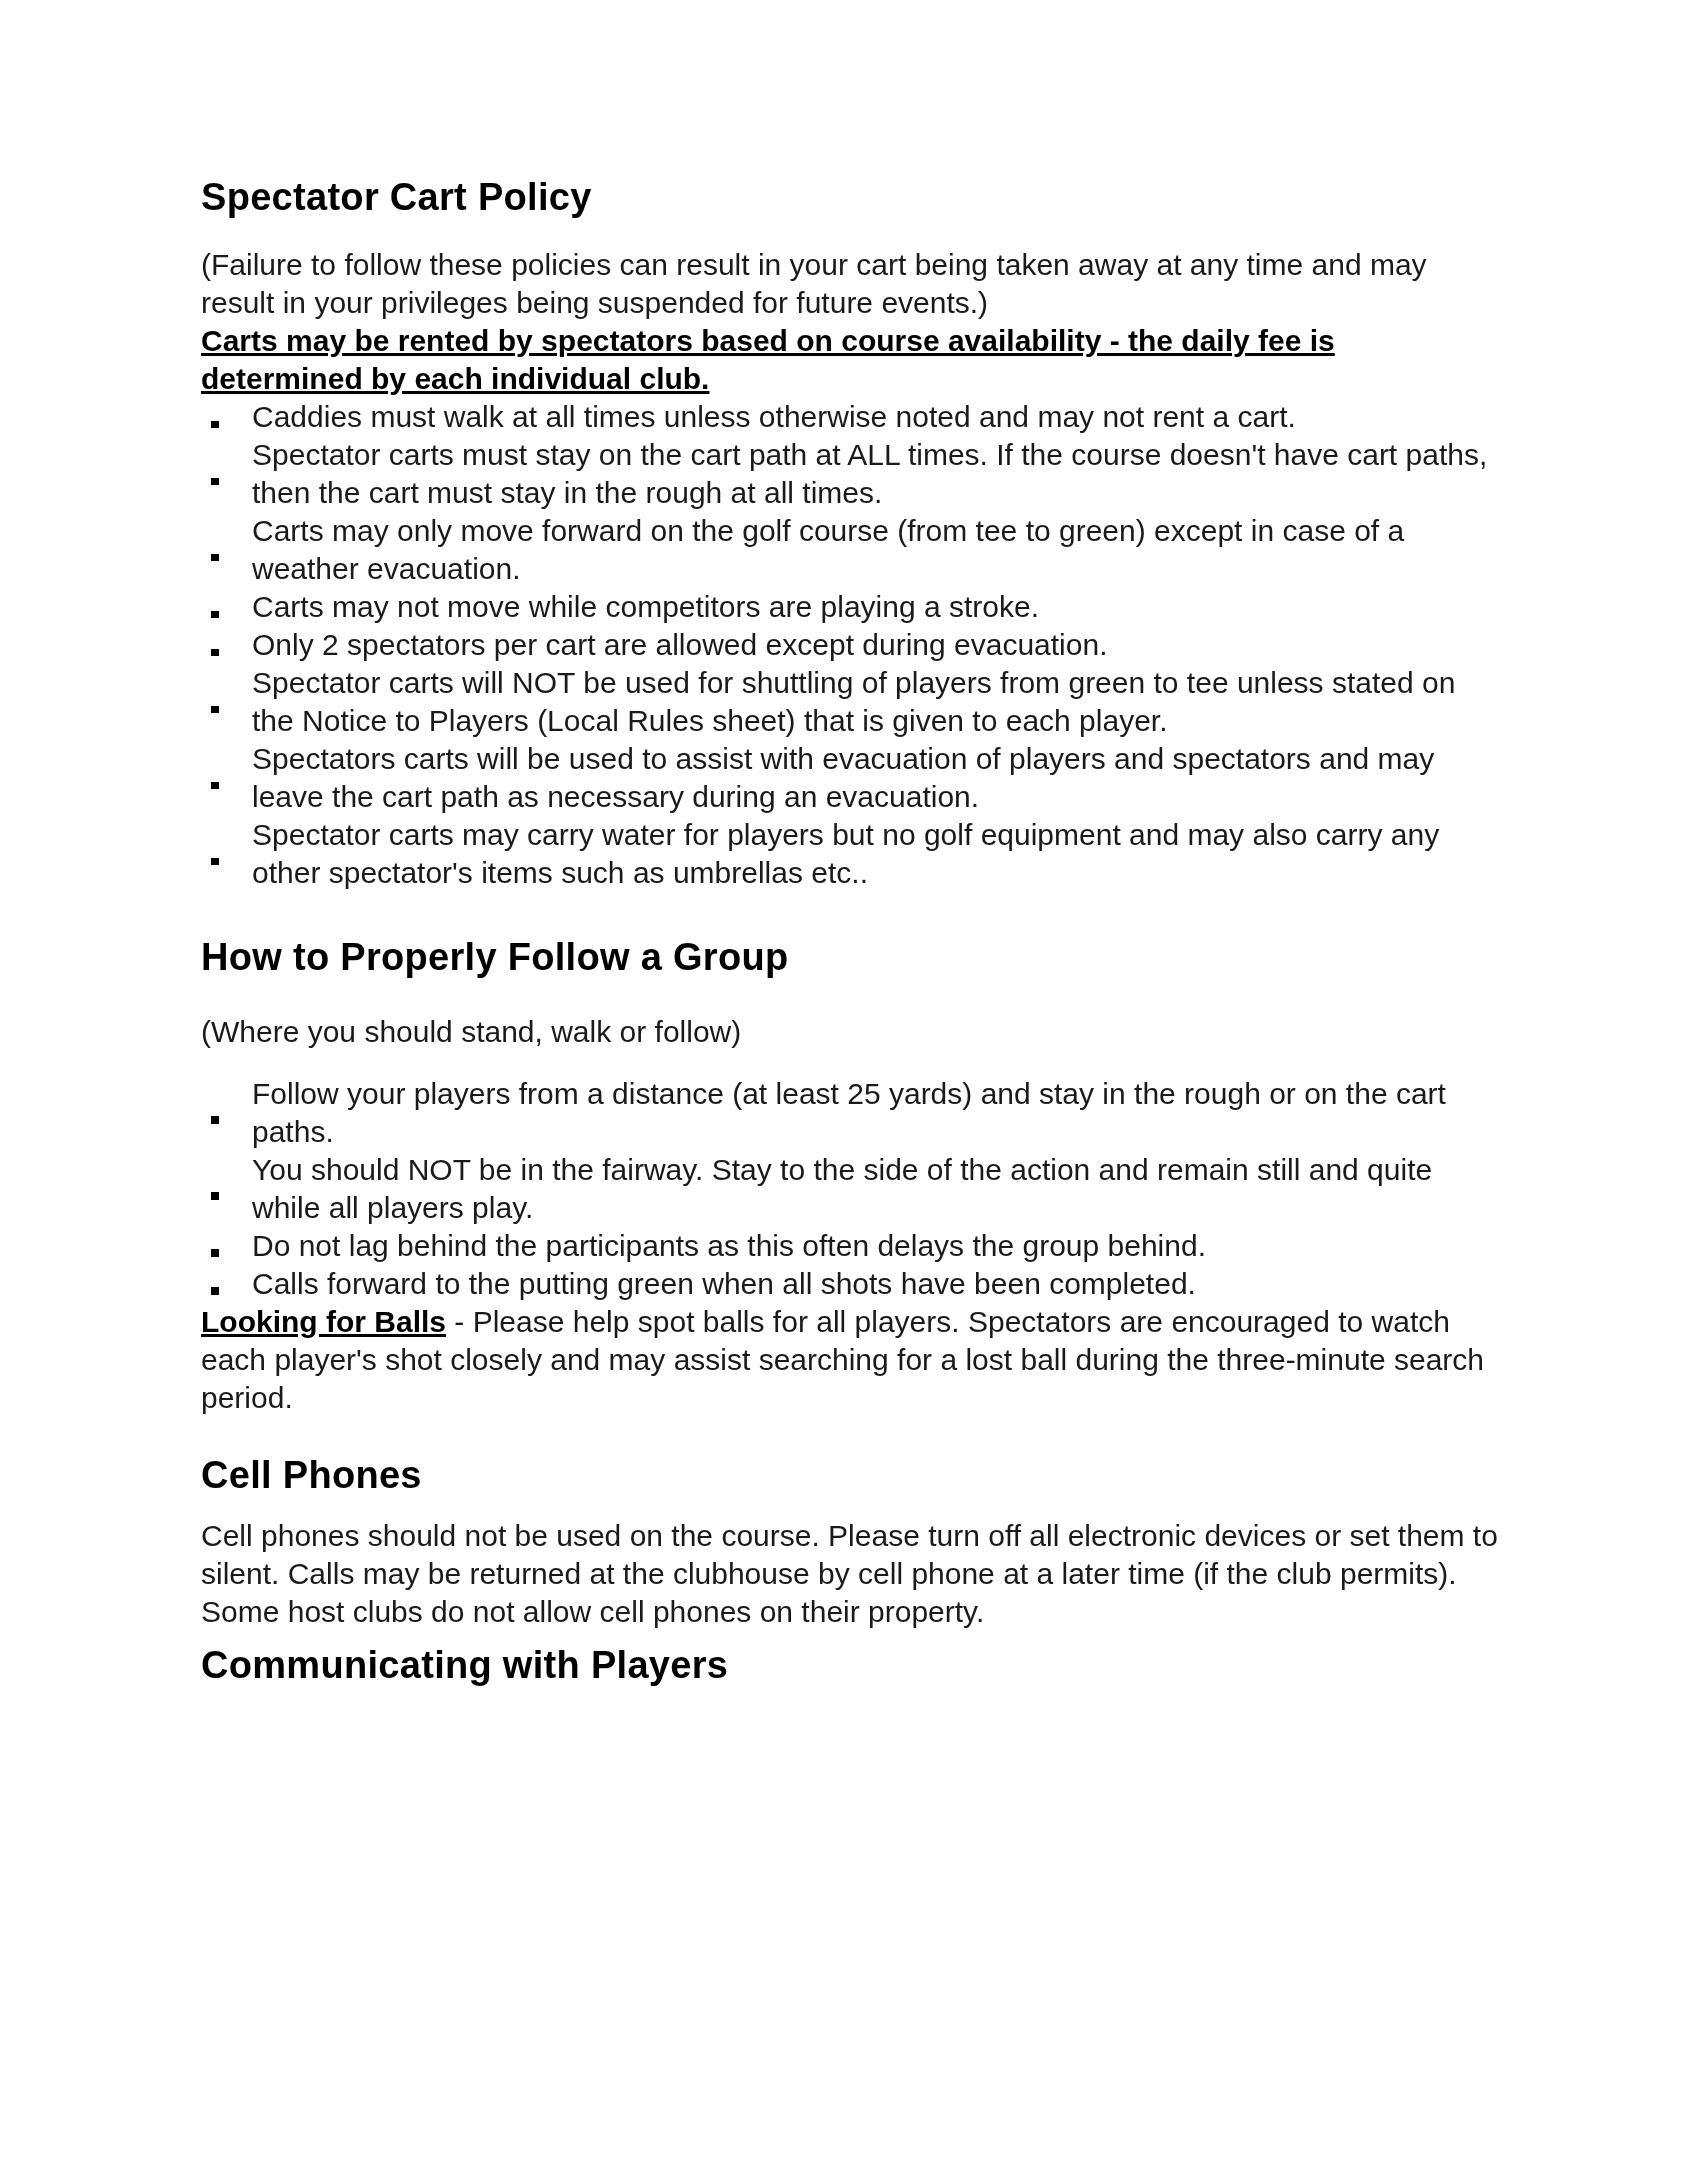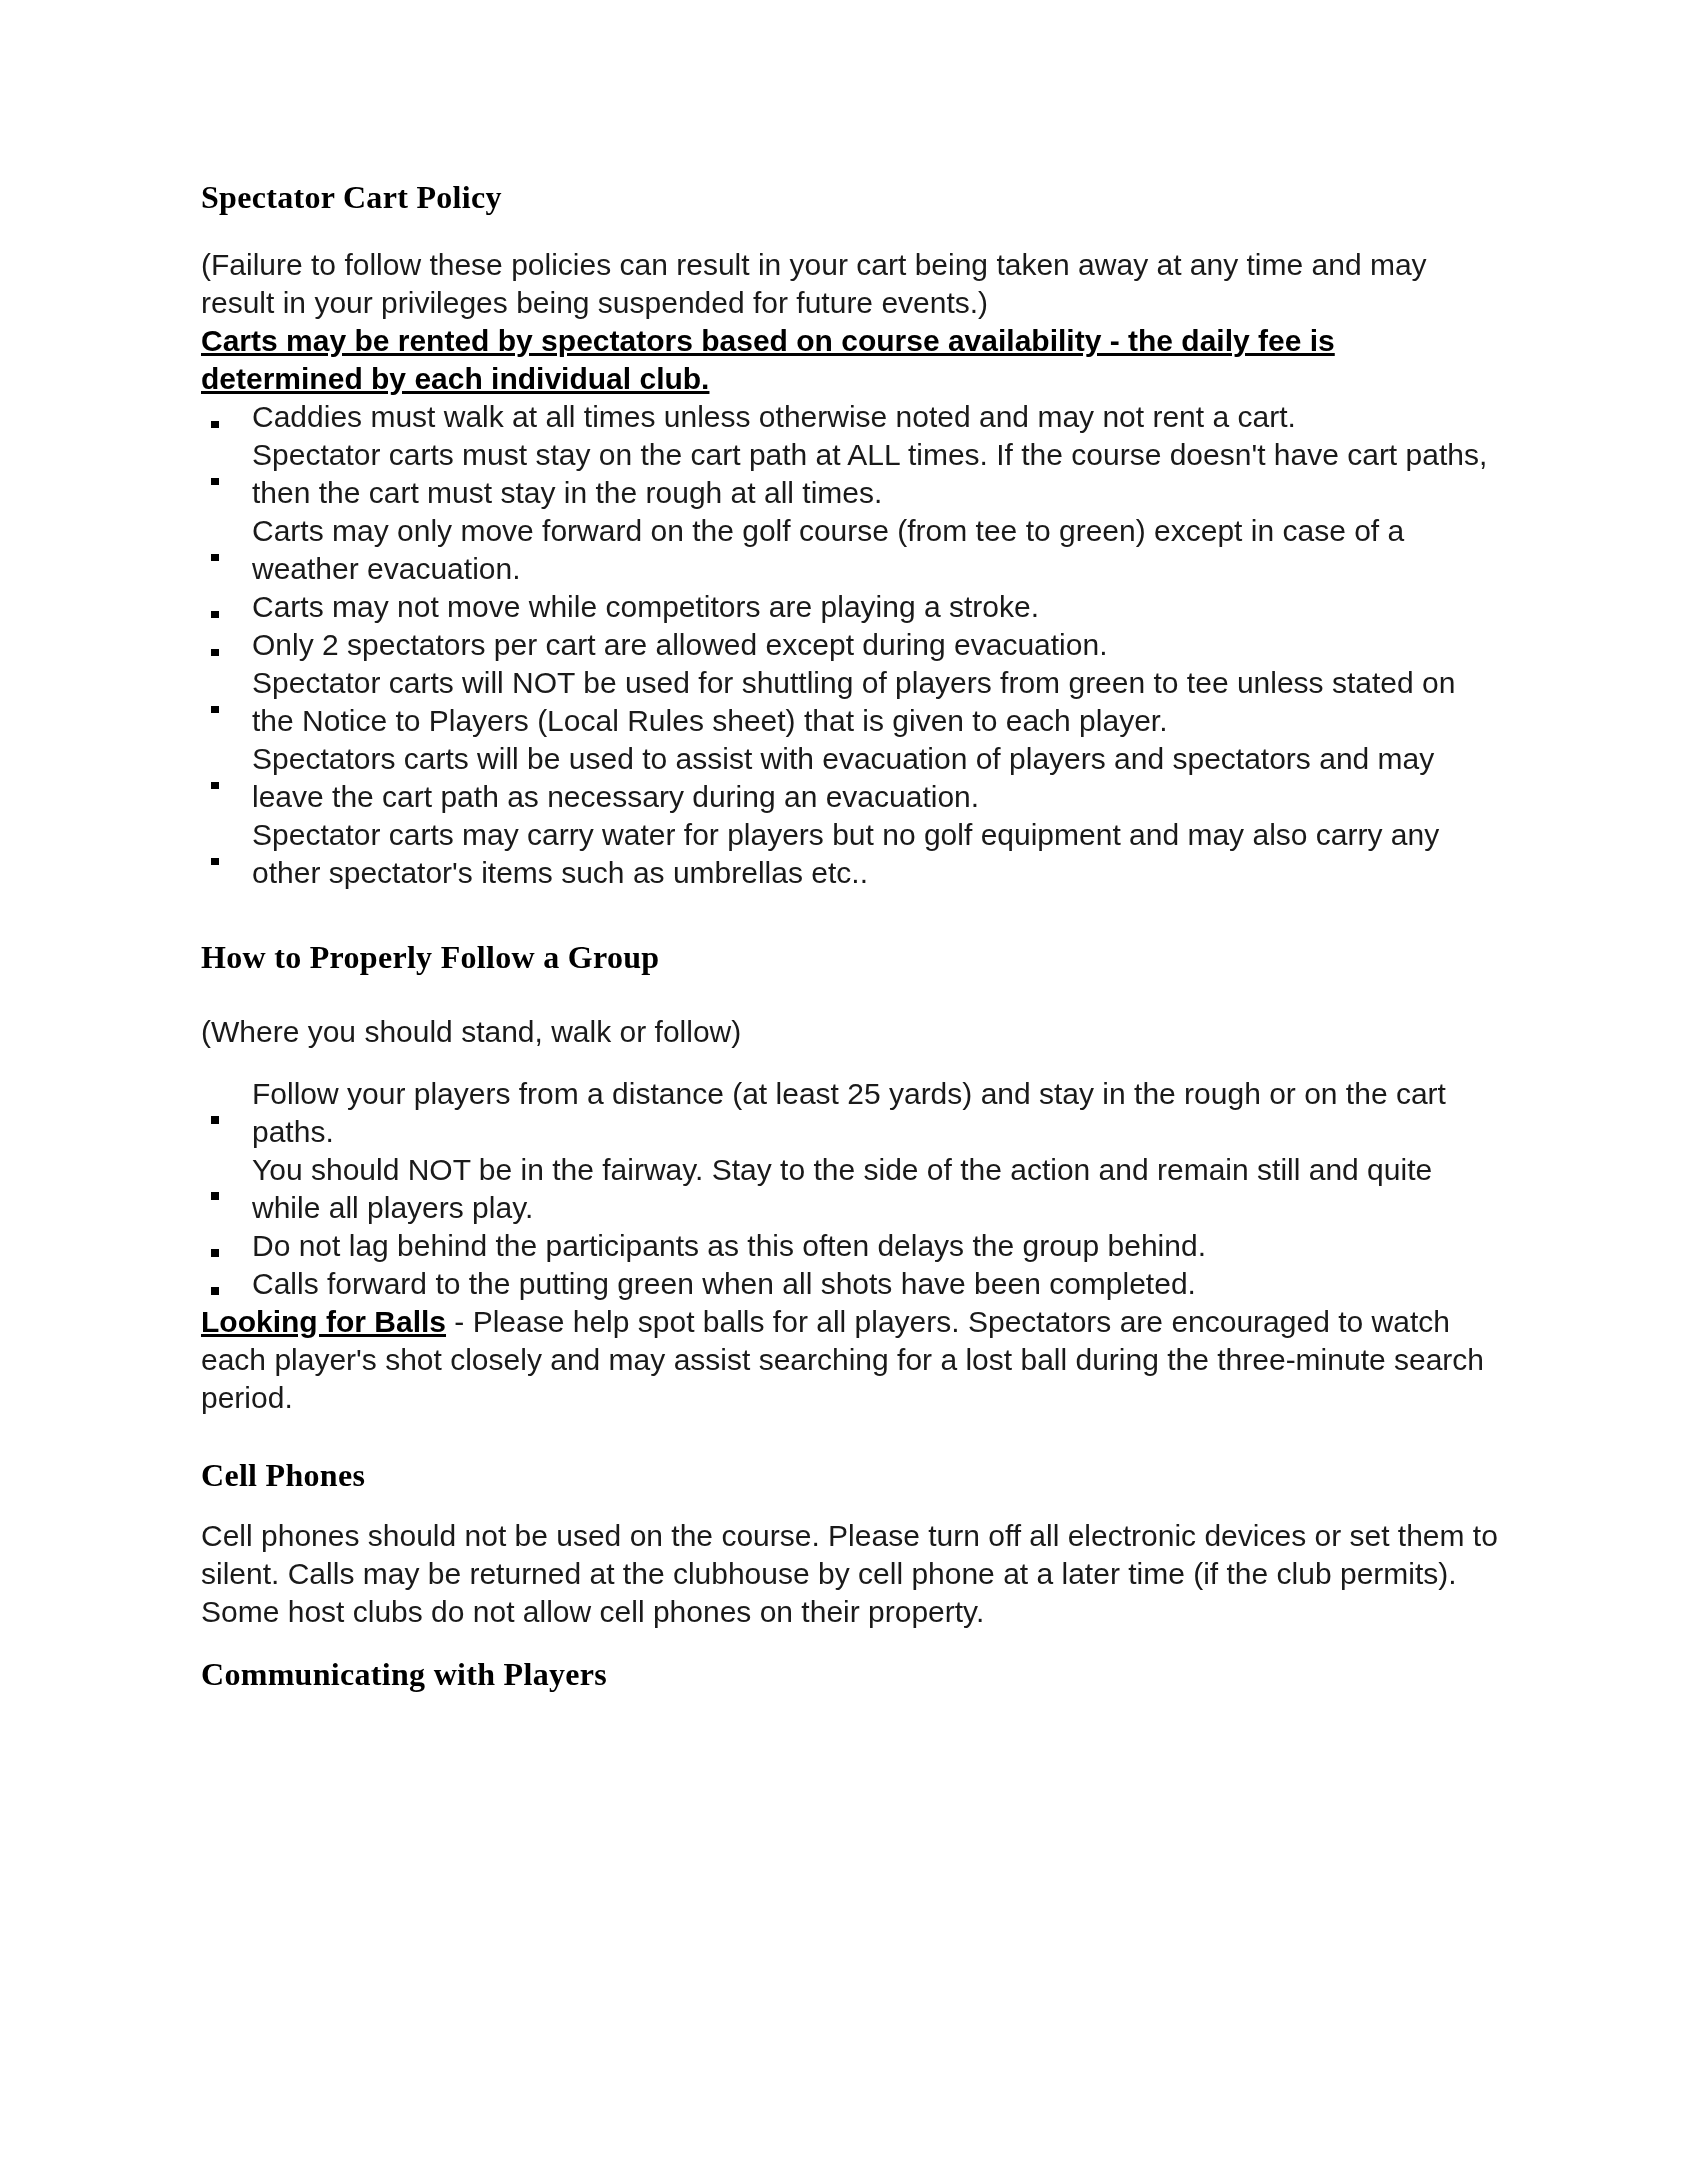--- a/index.html
+++ b/index.html
@@ -13,31 +13,31 @@
     color: #1a1a1a;
     overflow: hidden;
   }
   .content {
     position: absolute;
     left: 201px;
     top: 179px;
     width: 1297px;
   }
   .heading {
-    font-family: Liberation Serif, serif;
+    font-family: Liberation Sans, sans-serif;
     font-weight: 700;
-    font-size: 32px;
+    font-size: 38px;
     line-height: 37px;
     color: #000000;
     letter-spacing: 0.3px;
   }
   .h1 { margin: 0 0 30px 0; }
   .h2 { margin: 47px 0 37px 0; }
   .h3 { margin: 40px 0 23.6px 0; }
-  .h4 { margin: 25px 0 22px 0; }
+  .h4 { margin: 16px 0 22px 0; }
   .body {
     font-size: 30px;
     line-height: 38px;
     color: #1a1a1a;
   }
   .bold-underline {
     font-weight: 700;
     text-decoration: underline;
     color: #000;
   }

